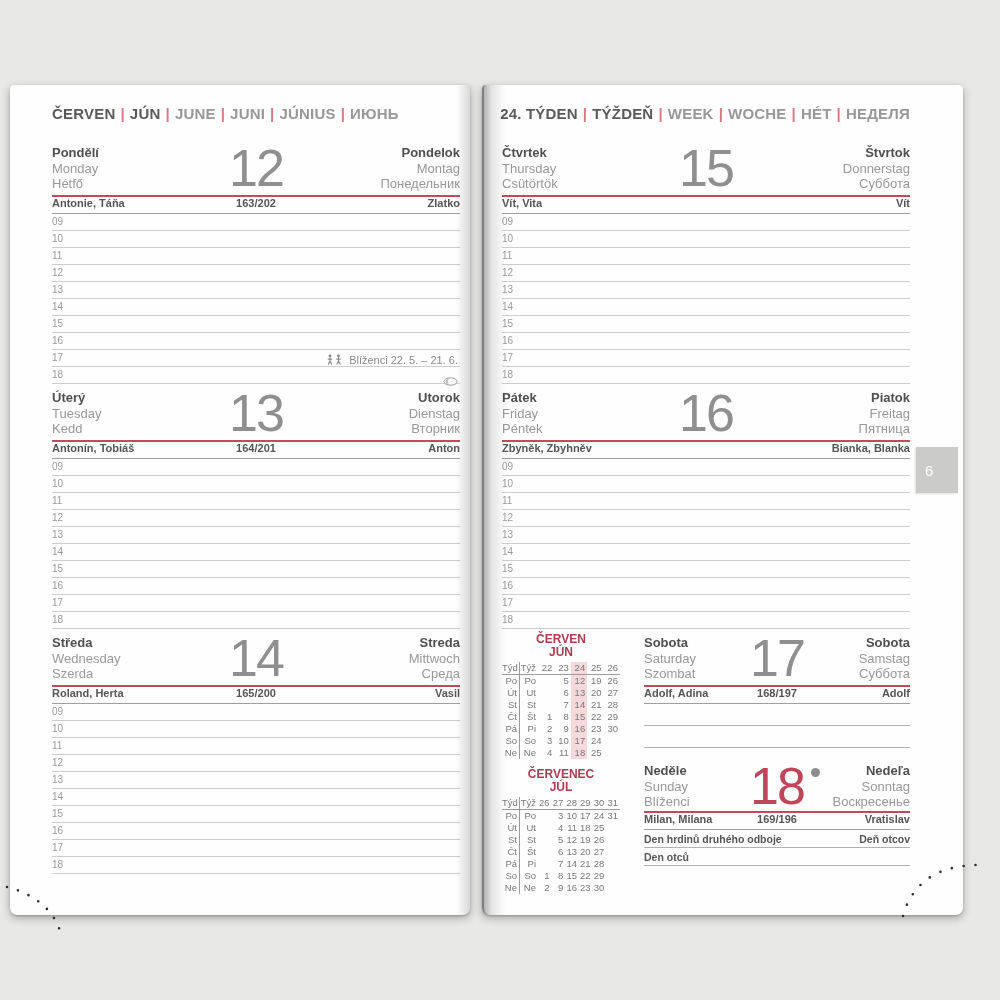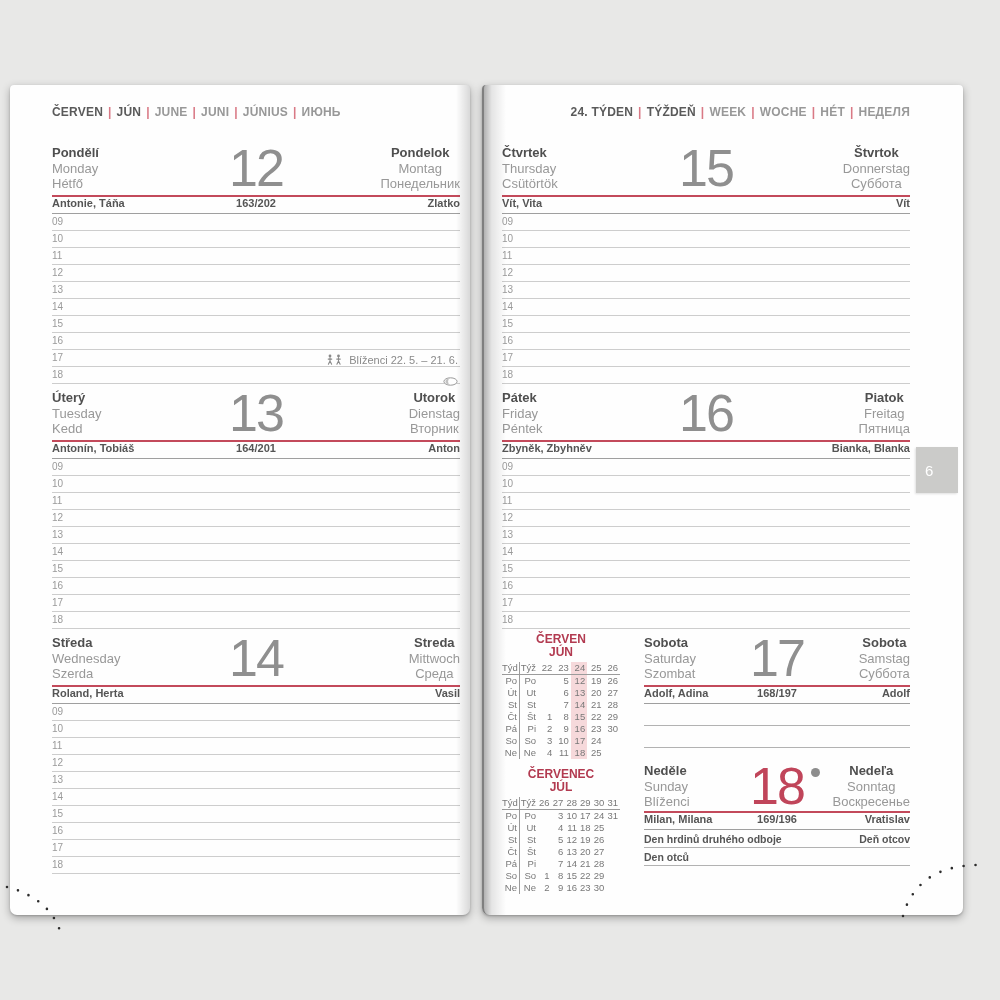--- a/index.html
+++ b/index.html
@@ -28,34 +28,34 @@
   .page-right::before{
     content:''; position:absolute; left:0; top:0; bottom:0; width:22px;
     background:linear-gradient(to right, rgba(0,0,0,0.30), rgba(0,0,0,0.10) 35%, rgba(0,0,0,0));
     border-left:2px solid #7f7f7f; border-radius:4px 0 0 7px; pointer-events:none; z-index:5;
   }
   .content{position:absolute; top:0; bottom:0;}
   .page-left .content{left:42px; right:10px;}
   .page-right .content{left:20px; right:53px;}
 
   .page-header{
-    position:absolute; top:20px; font-size:12px; font-weight:bold;
+    position:absolute; top:20px; font-size:15px; font-weight:bold;
     letter-spacing:0.2px; color:var(--gray); white-space:nowrap;
   }
   .page-header.right{right:0; text-align:right;}
   .page-header .seg.dark{color:#5a5a5a;}
   .page-header .pipe{color:#d97985; margin:0 5px;}
 
   .day-block{position:absolute; left:0; right:0;}
   .day-head{
     position:relative; height:54px; border-bottom:2px solid var(--red);
     display:flex; justify-content:space-between;
   }
   .dh-col{font-size:13px; line-height:15.5px; padding-top:2px; z-index:2;}
-  .dh-col.right{text-align:center;}
+  .dh-col.right{text-align:right;}
   .dh-main{font-weight:bold; color:var(--dark);}
   .dh-sub{color:var(--gray);}
   .dh-num{
     position:absolute; left:0; right:0; top:-3px; text-align:center;
     font-size:52px; line-height:56px; color:#8f8f8f; letter-spacing:-2px; z-index:1;
   }
   .dh-num.red{color:#c0455a;}
   .moon-dot{
     position:absolute; top:7px; left:50%; margin-left:34px;
     width:9px; height:9px; border-radius:50%; background:#8d8d8d;
@@ -244,20 +244,21 @@
         </div>
         <div class="dh-num">14</div>
         <div class="dh-col right">
           <div class="dh-main">Streda</div>
           <div class="dh-sub">Mittwoch</div>
           <div class="dh-sub">Среда</div>
         </div>
       </div>
       <div class="names-row">
         <span>Roland, Herta</span>
+        <span class="nr-mid">165/200</span>
         <span>Vasil</span>
       </div>
       <div class="hours">
           <div class="hour-row">
             <span class="hour-label">09</span>
           </div>
           <div class="hour-row">
             <span class="hour-label">10</span>
           </div>
           <div class="hour-row">

